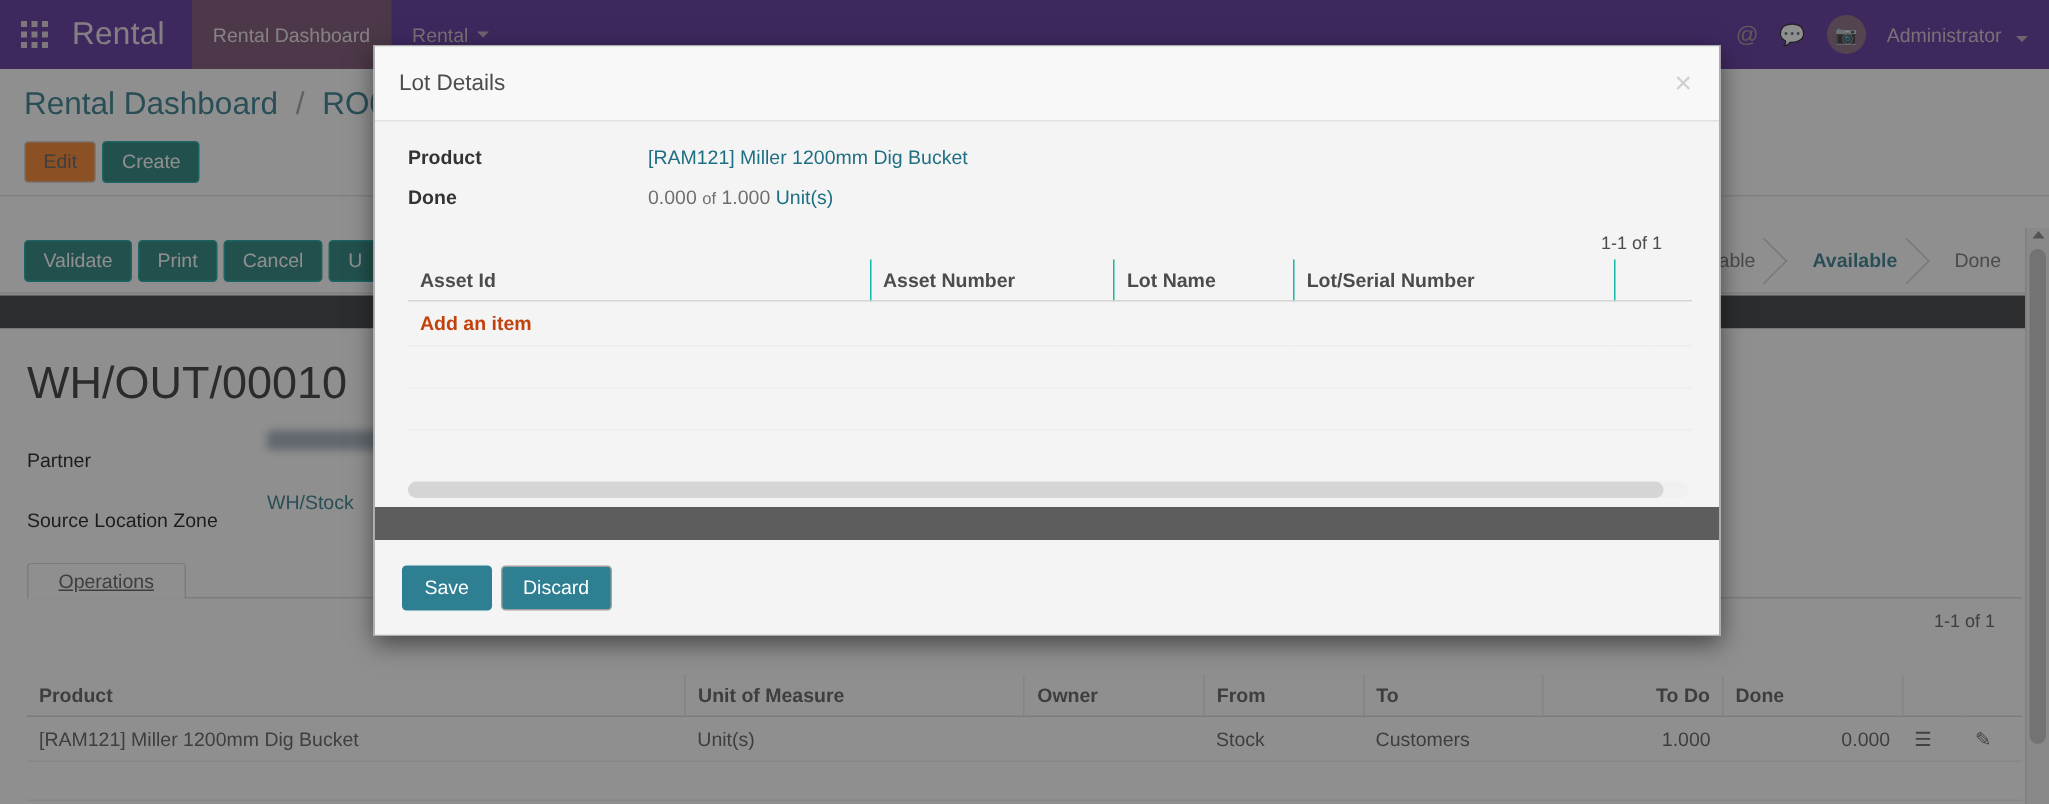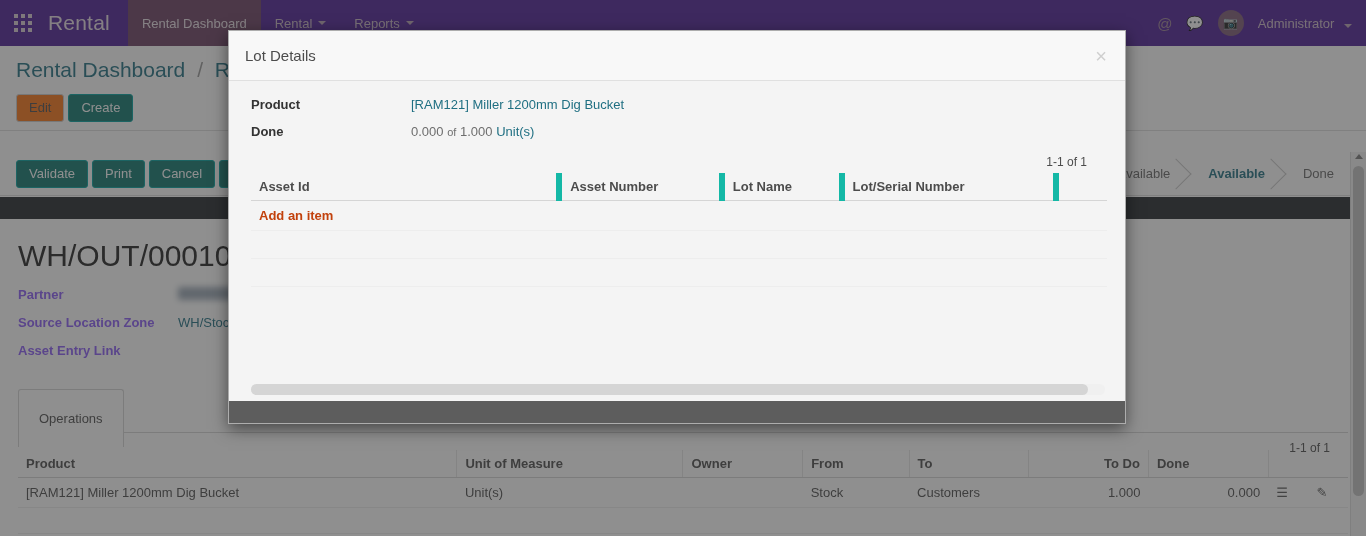--- a/index.html
+++ b/index.html
@@ -100,35 +100,35 @@
 
   
   .sheet {
     position: absolute; top: 219px; left: 0; width: 1366px; height: 317px;
     background: #ffffff; padding: 16px 18px 0 18px;
   }
   .rec-title { font-size: 30px; color: #222; margin: 4px 0 14px 0; font-weight: normal; }
   .fieldgrid { display: flex; gap: 0; }
   .fcol { width: 50%; }
   .frow { display: flex; margin-bottom: 13px; font-size: 13px; }
-  .flabel { width: 160px; font-weight: bold; color: #8b5cf6; }
+  .flabel { width: 160px; font-weight: normal; color: #000000; margin-top: 12px; }
   .fvalue { color: #1f6f82; }
   .fvalue.blurred {
     color: transparent; background: #9aa7b5;
     filter: blur(3px); border-radius: 2px;
     width: 104px; height: 13px; display: inline-block;
   }
 
   
   .nb { position: absolute; top: 374px; left: 18px; width: 1330px; }
   .nbtabs { display: flex; border-bottom: 1px solid #d5d5d5; }
   .nbtab {
-    padding: 21px 20px; font-size: 13px; color: #1f6f82;
+    padding: 4px 20px; font-size: 13px; color: #1f6f82;
     border: 1px solid transparent; border-bottom: none; cursor: pointer;
-    position: relative; top: 15px;
+    position: relative; top: 1px; text-decoration: underline;
   }
   .nbtab.active {
     color: #4c4c4c; background: #ffffff;
     border-color: #d5d5d5; border-radius: 3px 3px 0 0;
   }
 
   .pager { text-align: right; font-size: 12px; color: #4c4c4c; padding: 8px 18px 4px 0; }
 
   
   .lt { position: absolute; top: 450px; left: 18px; width: 1330px; }
@@ -162,21 +162,21 @@
     border-bottom: 5px solid #7a7a7a;
   }
 
   
   .dimmer {
     position: absolute; inset: 0; background: rgba(51,51,51,.55); z-index: 50;
   }
 
   
   .modal {
-    position: absolute; left: 228px; top: 30px; width: 898px; height: 394px;
+    position: absolute; left: 249px; top: 30px; width: 898px; height: 394px;
     background: #f4f4f4; border: 1px solid #adadad; z-index: 60;
     box-shadow: 0 5px 15px rgba(0,0,0,.5); display: flex; flex-direction: column;
   }
   .modal-head {
     height: 50px; border-bottom: 1px solid #e0e0e0; background: #f8f8f8;
     display: flex; align-items: center; padding: 0 16px; flex: 0 0 auto;
   }
   .modal-title { font-size: 15px; color: #4c4c4c; }
   .modal-close {
     margin-left: auto; color: #cfcfcf; font-size: 20px;
@@ -188,21 +188,21 @@
   .mfval { color: #1f6f82; }
   .mfval .qty { color: #6e6e6e; }
   .mfval .small { font-size: 11px; color: #6e6e6e; }
 
   .m-pager { text-align: right; font-size: 12px; color: #4c4c4c; margin: 16px 20px 4px 0; }
 
   table.o2m { width: 100%; border-collapse: collapse; font-size: 13px; }
   table.o2m th {
     text-align: left; font-weight: bold; color: #4c4c4c;
     padding: 6px 8px; border-bottom: 1px solid #d5d5d5;
-    border-right: 6px solid #14b8a6; white-space: nowrap;
+    border-right: 1px solid #14b8a6; white-space: nowrap;
   }
   table.o2m th.act { border-right: none; }
   table.o2m td {
     padding: 7px 8px; color: #4c4c4c; border-bottom: 1px solid #ededed;
     white-space: nowrap;
   }
   table.o2m td.act { text-align: center; width: 26px; }
   table.o2m tr.blank td { height: 28px; }
   .addlink { color: #c2410c; font-weight: bold; cursor: pointer; }
   .btn-plus {
@@ -251,24 +251,20 @@
           <i></i>
       </div>
     </div>
     <div class="brand">Rental</div>
     <div class="navlinks">
       <div class="navlink active">
         <span>Rental Dashboard</span>
       </div>
       <div class="navlink">
         <span>Rental</span>
-        <span class="caret"></span>
-      </div>
-      <div class="navlink">
-        <span>Reports</span>
         <span class="caret"></span>
       </div>
     </div>
     <div class="nav-right">
       <span class="nav-icon">@</span>
       <span class="nav-icon chat">💬</span>
       <span class="avatar">📷</span>
       <span class="user-name">
         <span>Administrator</span>
         <span class="caret"></span>
@@ -434,13 +430,17 @@
       </tbody>
     </table>
 
     <div class="hscroll">
       <div class="thumb"></div>
     </div>
   </div>
 
   <div class="modal-greyband"></div>
 
+  <div class="modal-foot">
+    <button class="mbtn">Save</button>
+    <button class="mbtn secondary">Discard</button>
+  </div>
 </div>
 
 </body></html>

